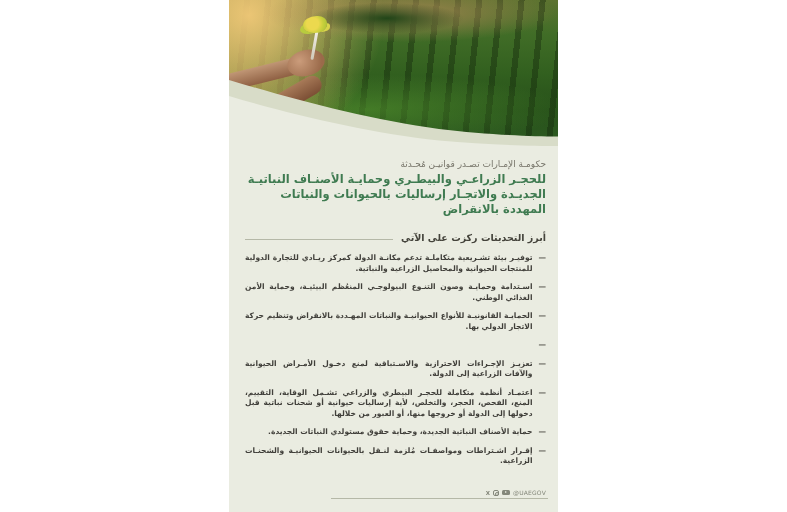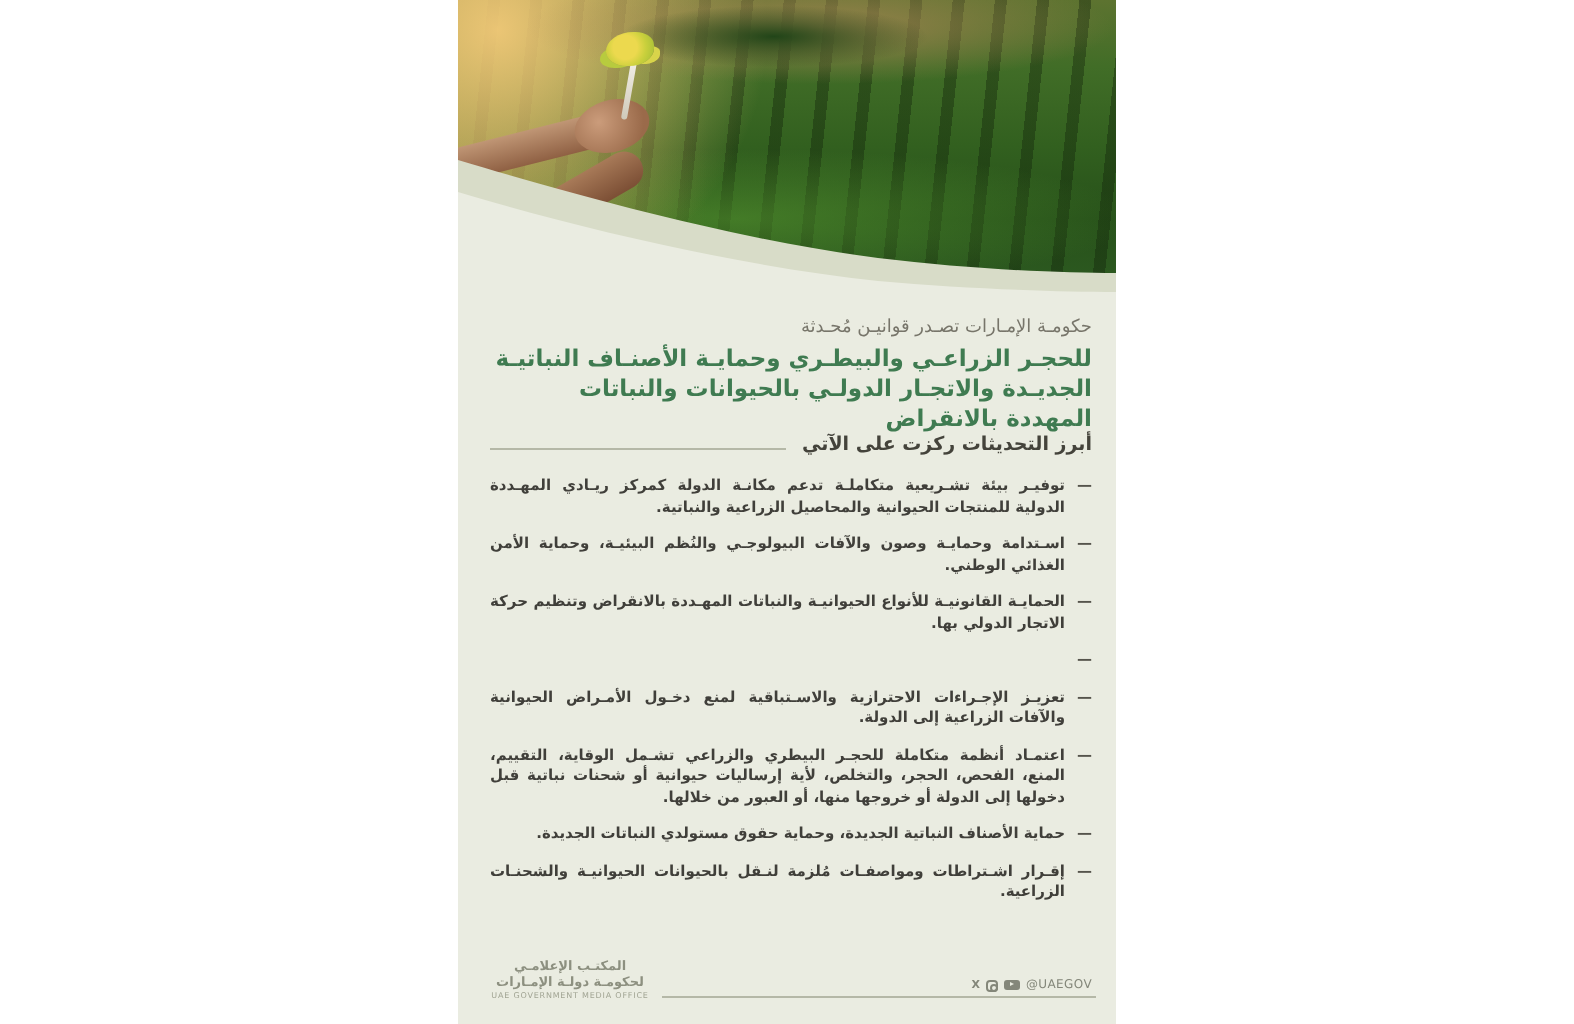--- a/index.html
+++ b/index.html
@@ -38,21 +38,21 @@
             background:radial-gradient(circle at 40% 45%, #ecd94e 0 35%, #c9d03c 60%, #9dbb35 100%);
             box-shadow:-6px 4px 0 -3px #b8cb3e, 7px 3px 0 -4px #d8d44a; }
   .swoosh { position:absolute; left:0; bottom:0; width:329px; height:152px; display:block; }
 
   
   .content { direction:rtl; padding:7px 12px 0 16px; }
   .subtitle { font-size:9px; color:#77756a; text-align:right; letter-spacing:0; }
   .title { margin-top:3px; font-size:11.5px; line-height:15px; font-weight:bold;
            color:#3f7b51; text-align:right; }
 
-  .sechead { display:flex; direction:rtl; align-items:center; gap:8px; }
+  .sechead { display:flex; direction:rtl; align-items:center; margin-top:15px; gap:8px; }
   .sechead .txt { font-size:9.5px; font-weight:bold; color:#44433b; white-space:nowrap; }
   .sechead .rule { flex:1; height:1px; background:#b5b8a7; margin-top:4px; }
 
   .bullets { list-style:none; margin-top:10px; }
   .bullets li { display:flex; direction:rtl; gap:6px; margin-bottom:8px;
                 font-size:7.5px; line-height:10.5px; font-weight:bold; color:#403f3a; }
   .bullets .dash { flex:0 0 auto; color:#55544c; line-height:10.5px; }
   .bullets .btxt { text-align:justify; }
 
   
@@ -88,35 +88,35 @@
       <div class="stem"></div>
       <div class="flower"></div>
       <svg class="swoosh" viewBox="0 0 329 152" preserveAspectRatio="none">
         <path d="M0,80 C60,98 140,120 210,129 C255,134.5 300,136.5 329,136.5 L329,152 L0,152 Z" fill="#d8dcc8"></path>
         <path d="M0,96 C60,114 140,133 210,140.5 C255,144.5 300,146 329,146 L329,152 L0,152 Z" fill="#eaece1"></path>
       </svg>
     </div>
 
     <div class="content">
       <div class="subtitle">حكومـة الإمـارات تصـدر قوانيـن مُحـدثة</div>
-      <h1 class="title">للحجـر الزراعـي والبيطـري وحمايـة الأصنـاف النباتيـة الجديـدة والاتجـار الدولـي بالحيوانات والنباتات المهددة بالانقراض</h1>
+      <h1 class="title">للحجـر الزراعـي والبيطـري وحمايـة الأصنـاف النباتيـة الجديـدة والاتجـار إرساليات بالحيوانات والنباتات المهددة بالانقراض</h1>
 
       <div class="sechead">
         <span class="txt">أبرز التحديثات ركزت على الآتي</span>
         <span class="rule"></span>
       </div>
 
       <ul class="bullets">
         <li>
           <span class="dash">—</span>
-          <span class="btxt">توفيـر بيئة تشـريعية متكاملـة تدعم مكانـة الدولة كمركز ريـادي المهـددة الدولية للمنتجات الحيوانية والمحاصيل الزراعية والنباتية.</span>
+          <span class="btxt">توفيـر بيئة تشـريعية متكاملـة تدعم مكانـة الدولة كمركز ريـادي للتجارة الدولية للمنتجات الحيوانية والمحاصيل الزراعية والنباتية.</span>
           </li>
         <li>
           <span class="dash">—</span>
-          <span class="btxt">اسـتدامة وحمايـة وصون والآفات البيولوجـي والنُظم البيئيـة، وحماية الأمن الغذائي الوطني.</span>
+          <span class="btxt">اسـتدامة وحمايـة وصون التنـوع البيولوجـي المنعُظم البيئيـة، وحماية الأمن الغذائي الوطني.</span>
           </li>
         <li>
           <span class="dash">—</span>
           <span class="btxt">الحمايـة القانونيـة للأنواع الحيوانيـة والنباتات المهـددة بالانقراض وتنظيم حركة الاتجار الدولي بها.</span>
           </li>
         <li>
           <span class="dash">—</span>
           </li>
         <li>
           <span class="dash">—</span>
@@ -131,25 +131,20 @@
           <span class="btxt">حماية الأصناف النباتية الجديدة، وحماية حقوق مستولدي النباتات الجديدة.</span>
           </li>
         <li>
           <span class="dash">—</span>
           <span class="btxt">إقـرار اشـتراطات ومواصفـات مُلزمة لنـقل بالحيوانات الحيوانيـة والشحنـات الزراعية.</span>
           </li>
       </ul>
     </div>
 
     <div class="footer">
-      <div class="logo">
-        <div class="l1">المكتـب الإعلامـي</div>
-        <div class="l2">لحكومـة دولـة الإمـارات</div>
-        <div class="l3">UAE GOVERNMENT MEDIA OFFICE</div>
-      </div>
       <div class="footline"></div>
       <div class="social">
         <span class="icon-x">X</span>
         <span class="icon-ig"></span>
         <span class="icon-yt"></span>
         <span class="handle">@UAEGOV</span>
       </div>
     </div>
 
   </div>

